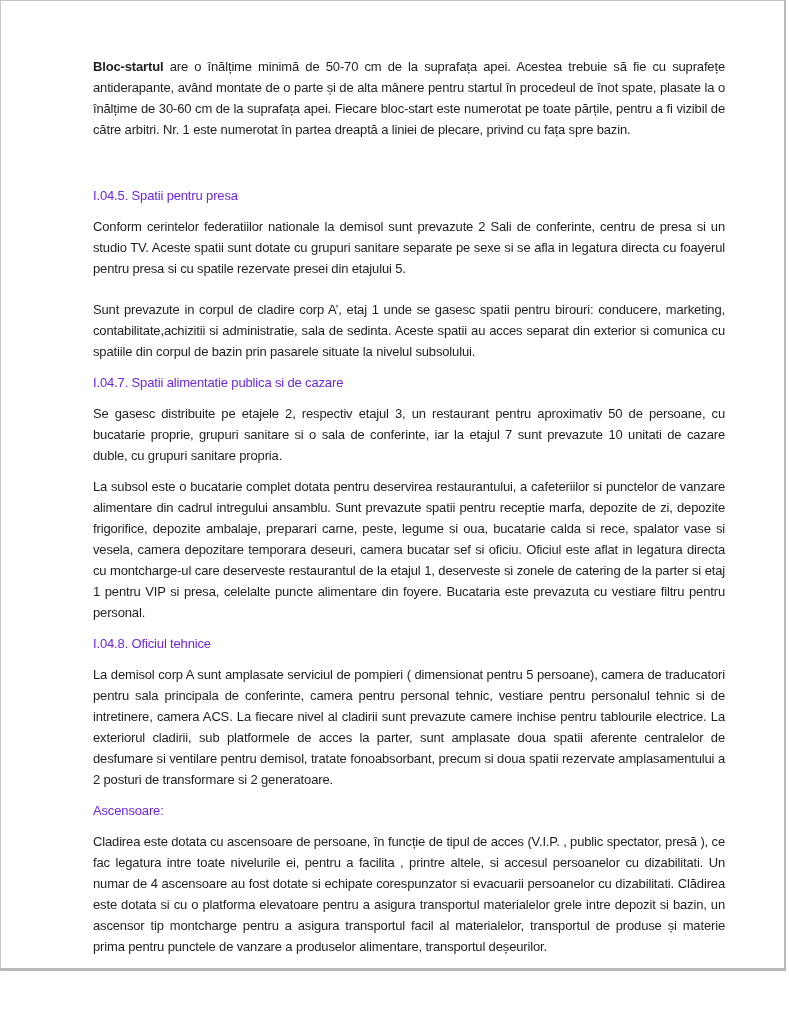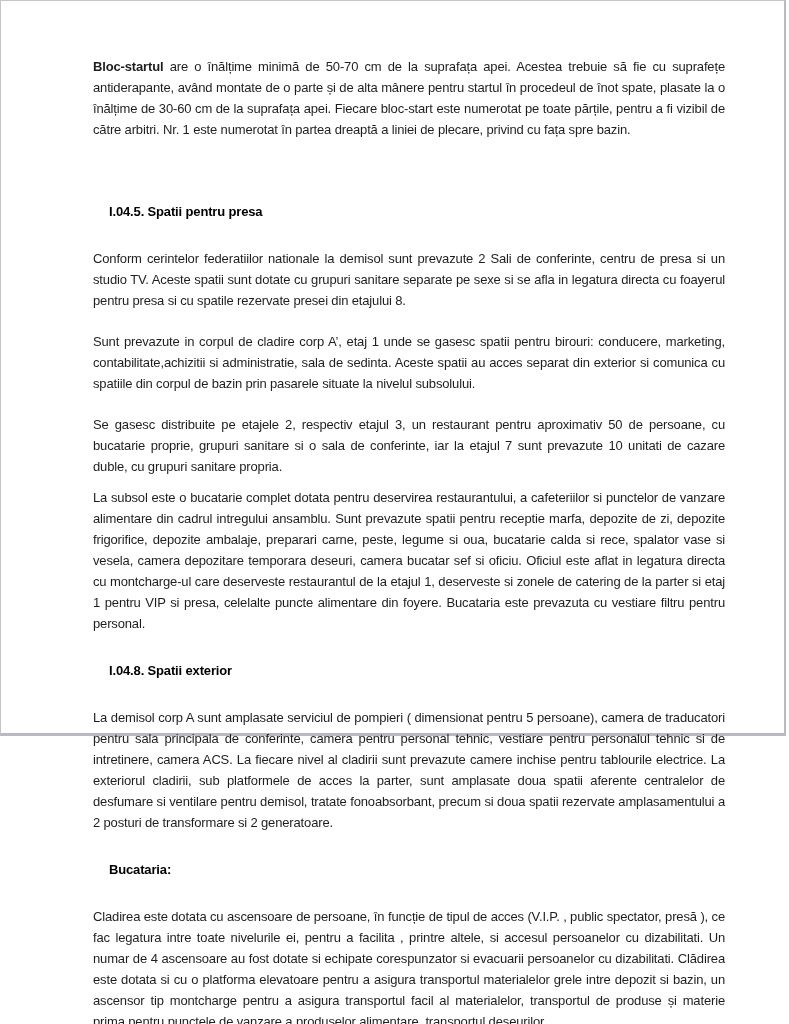--- a/index.html
+++ b/index.html
@@ -2,68 +2,69 @@
 <html><head>
 <meta charset="utf-8">
 <style>
   html, body { margin: 0; padding: 0; }
   body {
     width: 789px; height: 1024px; background: #ffffff; overflow: hidden;
     font-family: "Liberation Sans", sans-serif;
   }
   .page {
     position: absolute; left: 0; top: 0;
-    width: 786px; height: 736px;
+    width: 786px; height: 971px;
     border: 1px solid #c6c6c6;
     border-right: 2px solid #b9b9c0;
     border-bottom: 3px solid #b9b9c0;
     background: #fff;
     box-sizing: border-box;
     padding-left: 36px;
   }
   .content {
     position: absolute; left: 92px; top: 55px; width: 632px;
     font-family: "Liberation Sans Narrow", "Liberation Sans", sans-serif;
     font-size: 13px; line-height: 21px; color: #1e1e1e;
     letter-spacing: -0.15px;
   }
   p { margin: 0; text-align: justify; }
   .gap-sm { height: 10px; }
   .gap-lg { height: 45px; }
-  h3 { margin: 16px; font-size: 13px; font-weight: bold; line-height: 21px; color: #000000; }
+  h3 { margin: 0; font-size: 13px; font-weight: normal; line-height: 21px; color: #6d28d9; }
   .b { font-weight: bold; }
 </style>
 </head>
 <body>
 
 <div class="page">
   <div class="content">
 
     <p><span class="b">Bloc-startul</span><span> are o înălțime minimă de 50-70 cm de la suprafața apei. Acestea trebuie să fie cu suprafețe antiderapante, având montate de o parte și de alta mânere pentru startul în procedeul de înot spate, plasate la o înălțime de 30-60 cm de la suprafața apei. Fiecare bloc-start este numerotat pe toate părțile, pentru a fi vizibil de către arbitri. Nr. 1 este numerotat în partea dreaptă a liniei de plecare, privind cu fața spre bazin.</span></p>
 
     <div class="gap-lg"></div>
 
     <h3>I.04.5. Spatii pentru presa</h3>
     <div class="gap-sm"></div>
-    <p>Conform cerintelor federatiilor nationale la demisol sunt prevazute 2 Sali de conferinte, centru de presa si  un studio TV. Aceste spatii sunt dotate cu grupuri sanitare separate pe sexe si se afla in legatura directa cu foayerul pentru presa si cu spatile rezervate presei din etajului 8.</p>
+    <p>Conform cerintelor federatiilor nationale la demisol sunt prevazute 2 Sali de conferinte, centru de presa si  un studio TV. Aceste spatii sunt dotate cu grupuri sanitare separate pe sexe si se afla in legatura directa cu foayerul pentru presa si cu spatile rezervate presei din etajului 5.</p>
 
     <div class="gap-sm"></div>
     <div class="gap-sm"></div>
     <p>Sunt prevazute in corpul de cladire corp A’, etaj 1 unde se gasesc spatii pentru birouri: conducere, marketing, contabilitate,achizitii si administratie, sala de sedinta. Aceste spatii au acces separat din exterior si comunica cu spatiile din corpul de bazin prin pasarele situate la nivelul subsolului.</p>
 
     <div class="gap-sm"></div>
+    <h3>I.04.7. Spatii alimentatie publica si de cazare</h3>
     <div class="gap-sm"></div>
     <p>Se gasesc distribuite pe etajele 2, respectiv etajul 3, un restaurant pentru aproximativ 50 de persoane, cu bucatarie proprie, grupuri sanitare si o sala de conferinte, iar la etajul 7 sunt prevazute 10 unitati de cazare duble, cu grupuri sanitare propria.</p>
     <div class="gap-sm"></div>
     <p>La subsol este o bucatarie complet dotata pentru deservirea restaurantului, a cafeteriilor si punctelor de vanzare alimentare din cadrul intregului ansamblu. Sunt prevazute spatii pentru receptie marfa, depozite de zi, depozite frigorifice, depozite ambalaje, preparari carne, peste, legume si oua, bucatarie calda si rece, spalator vase si vesela, camera depozitare temporara deseuri, camera bucatar sef si oficiu. Oficiul este aflat in legatura directa cu montcharge-ul  care deserveste restaurantul de la etajul 1,  deserveste si zonele de catering de la parter si etaj 1 pentru VIP si presa, celelalte puncte alimentare din foyere. Bucataria este prevazuta cu vestiare filtru pentru personal.</p>
 
     <div class="gap-sm"></div>
-    <h3>I.04.8. Spatii exterior</h3>
+    <h3>I.04.8. Oficiul tehnice</h3>
     <div class="gap-sm"></div>
     <p>La demisol corp A sunt amplasate  serviciul de pompieri ( dimensionat pentru 5 persoane), camera de traducatori pentru sala principala de conferinte, camera pentru personal tehnic, vestiare pentru personalul tehnic si de intretinere, camera ACS. La fiecare nivel al cladirii sunt prevazute camere inchise pentru tablourile electrice. La exteriorul cladirii, sub platformele de acces la parter, sunt amplasate doua spatii aferente centralelor de desfumare si ventilare pentru demisol, tratate fonoabsorbant, precum si doua spatii rezervate amplasamentului a 2 posturi de transformare si 2 generatoare.</p>
 
     <div class="gap-sm"></div>
-    <h3>Bucataria:</h3>
+    <h3>Ascensoare:</h3>
     <div class="gap-sm"></div>
     <p>Cladirea este dotata cu ascensoare de persoane, în funcție de tipul de acces (V.I.P. , public spectator, presă ), ce fac legatura intre toate nivelurile ei, pentru a facilita , printre altele, si accesul persoanelor cu dizabilitati. Un numar de 4 ascensoare au fost dotate si echipate corespunzator si evacuarii persoanelor cu dizabilitati. Clădirea este dotata si  cu o platforma elevatoare pentru a asigura transportul materialelor grele intre depozit si bazin, un ascensor tip montcharge pentru a asigura transportul facil al materialelor, transportul de produse și materie prima pentru punctele de vanzare a produselor alimentare, transportul deșeurilor.</p>
 
   </div>
 </div>
 
 </body></html>

